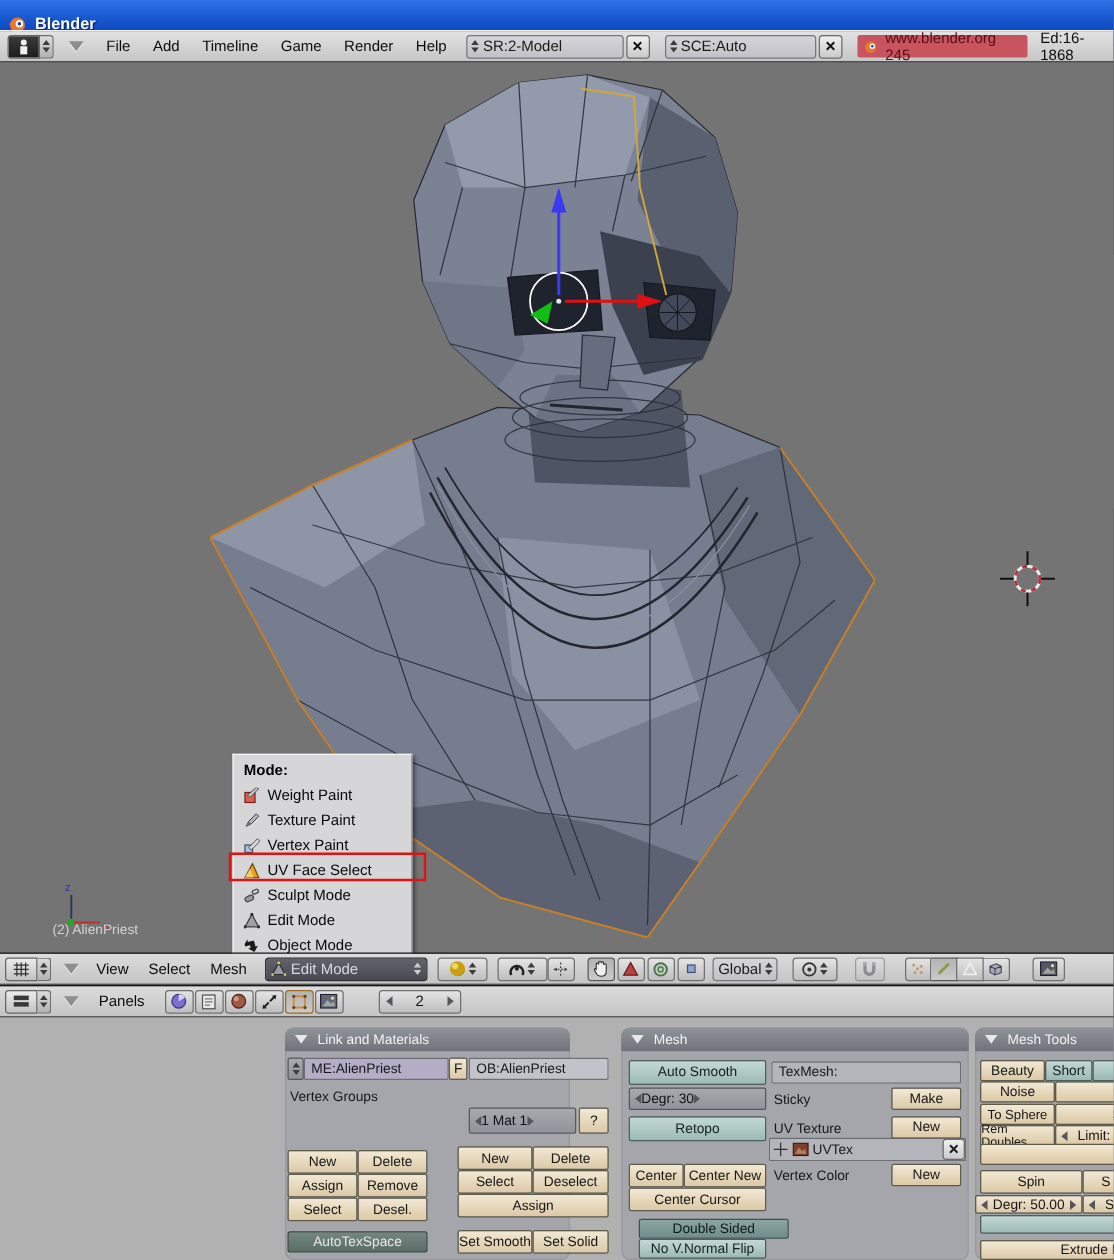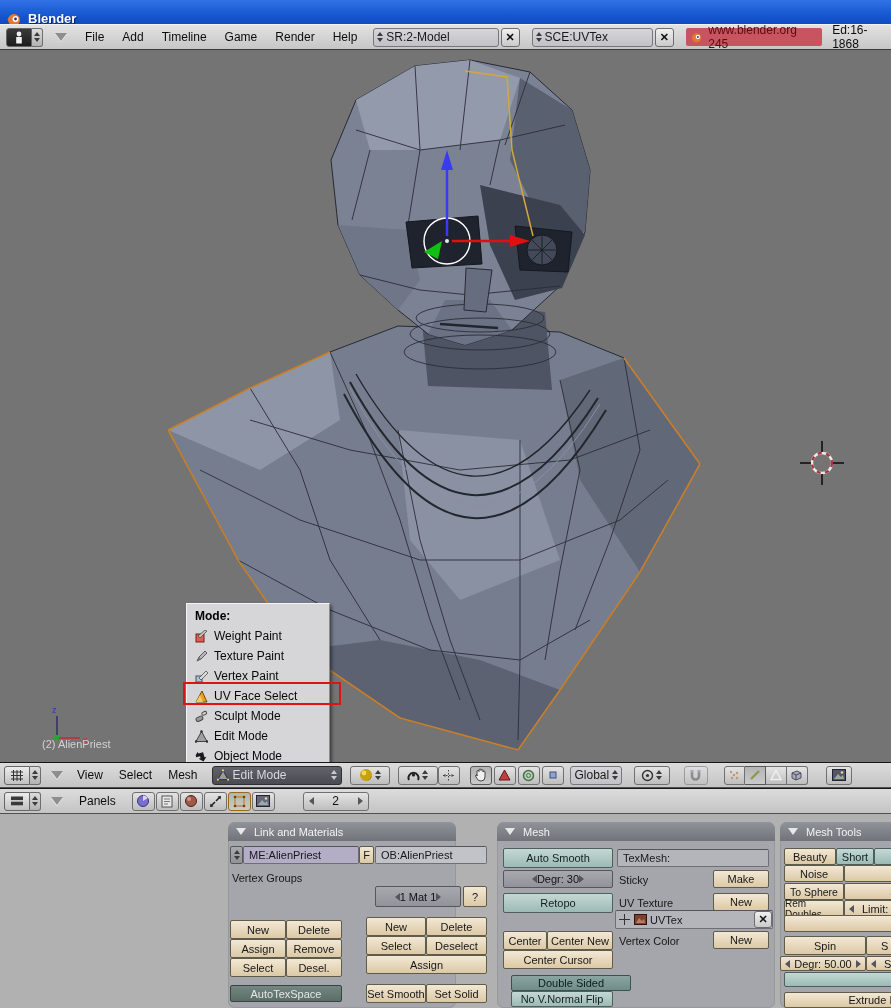--- a/index.html
+++ b/index.html
@@ -121,21 +121,21 @@
     display:flex; align-items:center; justify-content:center; border-radius:2px;
   }
   .dark-btn {
     position:absolute; background:linear-gradient(#73867f,#5a6d68);
     border:1px solid #37443f; font-size:11px; color:#e6e6e6;
     display:flex; align-items:center; justify-content:center; border-radius:2px;
   }
   .gray-stepper {
     position:absolute; background:linear-gradient(#a8a8ae,#92929a);
     border:1px solid #56565e; font-size:11px; color:#101016;
-    display:flex; align-items:center; justify-content:center; border-radius:2px; padding:6px 4px;
+    display:flex; align-items:center; justify-content:flex-start; border-radius:2px; padding:6px 4px;
   }
   .beige-stepper {
     position:absolute; background:linear-gradient(#f2e8d4,#dcc9a6);
     border:1px solid #5f5c4c; font-size:11px; color:#171717;
     display:flex; align-items:center; justify-content:space-between; border-radius:2px; padding:0 4px;
   }
   .sunken-field {
     position:absolute; background:#b4b5bb; border:1px solid #6e6e76;
     border-top-color:#54545c; font-size:11px; color:#17171d;
     display:flex; align-items:center; padding-left:5px; border-radius:2px;
@@ -188,21 +188,21 @@
         </span>
       <span>SR:2-Model</span>
     </div>
     <div class="x-btn">✕</div>
 
     <div class="dd-field" style="margin-left:12px;width:128px">
       <span class="spin-col">
           <span class="tri-up"></span>
           <span class="tri-dn"></span>
         </span>
-      <span>SCE:UVTex</span>
+      <span>SCE:Auto</span>
     </div>
     <div class="x-btn">✕</div>
 
     <div class="web-badge" style="margin-left:12px">
       <svg width="14" height="14" viewBox="0 0 16 16">
         <circle cx="8" cy="9" r="5.5" fill="#e8762c"></circle>
           <circle cx="9.5" cy="8" r="2.6" fill="#fff"></circle>
           <circle cx="9.5" cy="8" r="1.2" fill="#1a3a8a"></circle>
       </svg>
       <span>www.blender.org 245</span>

